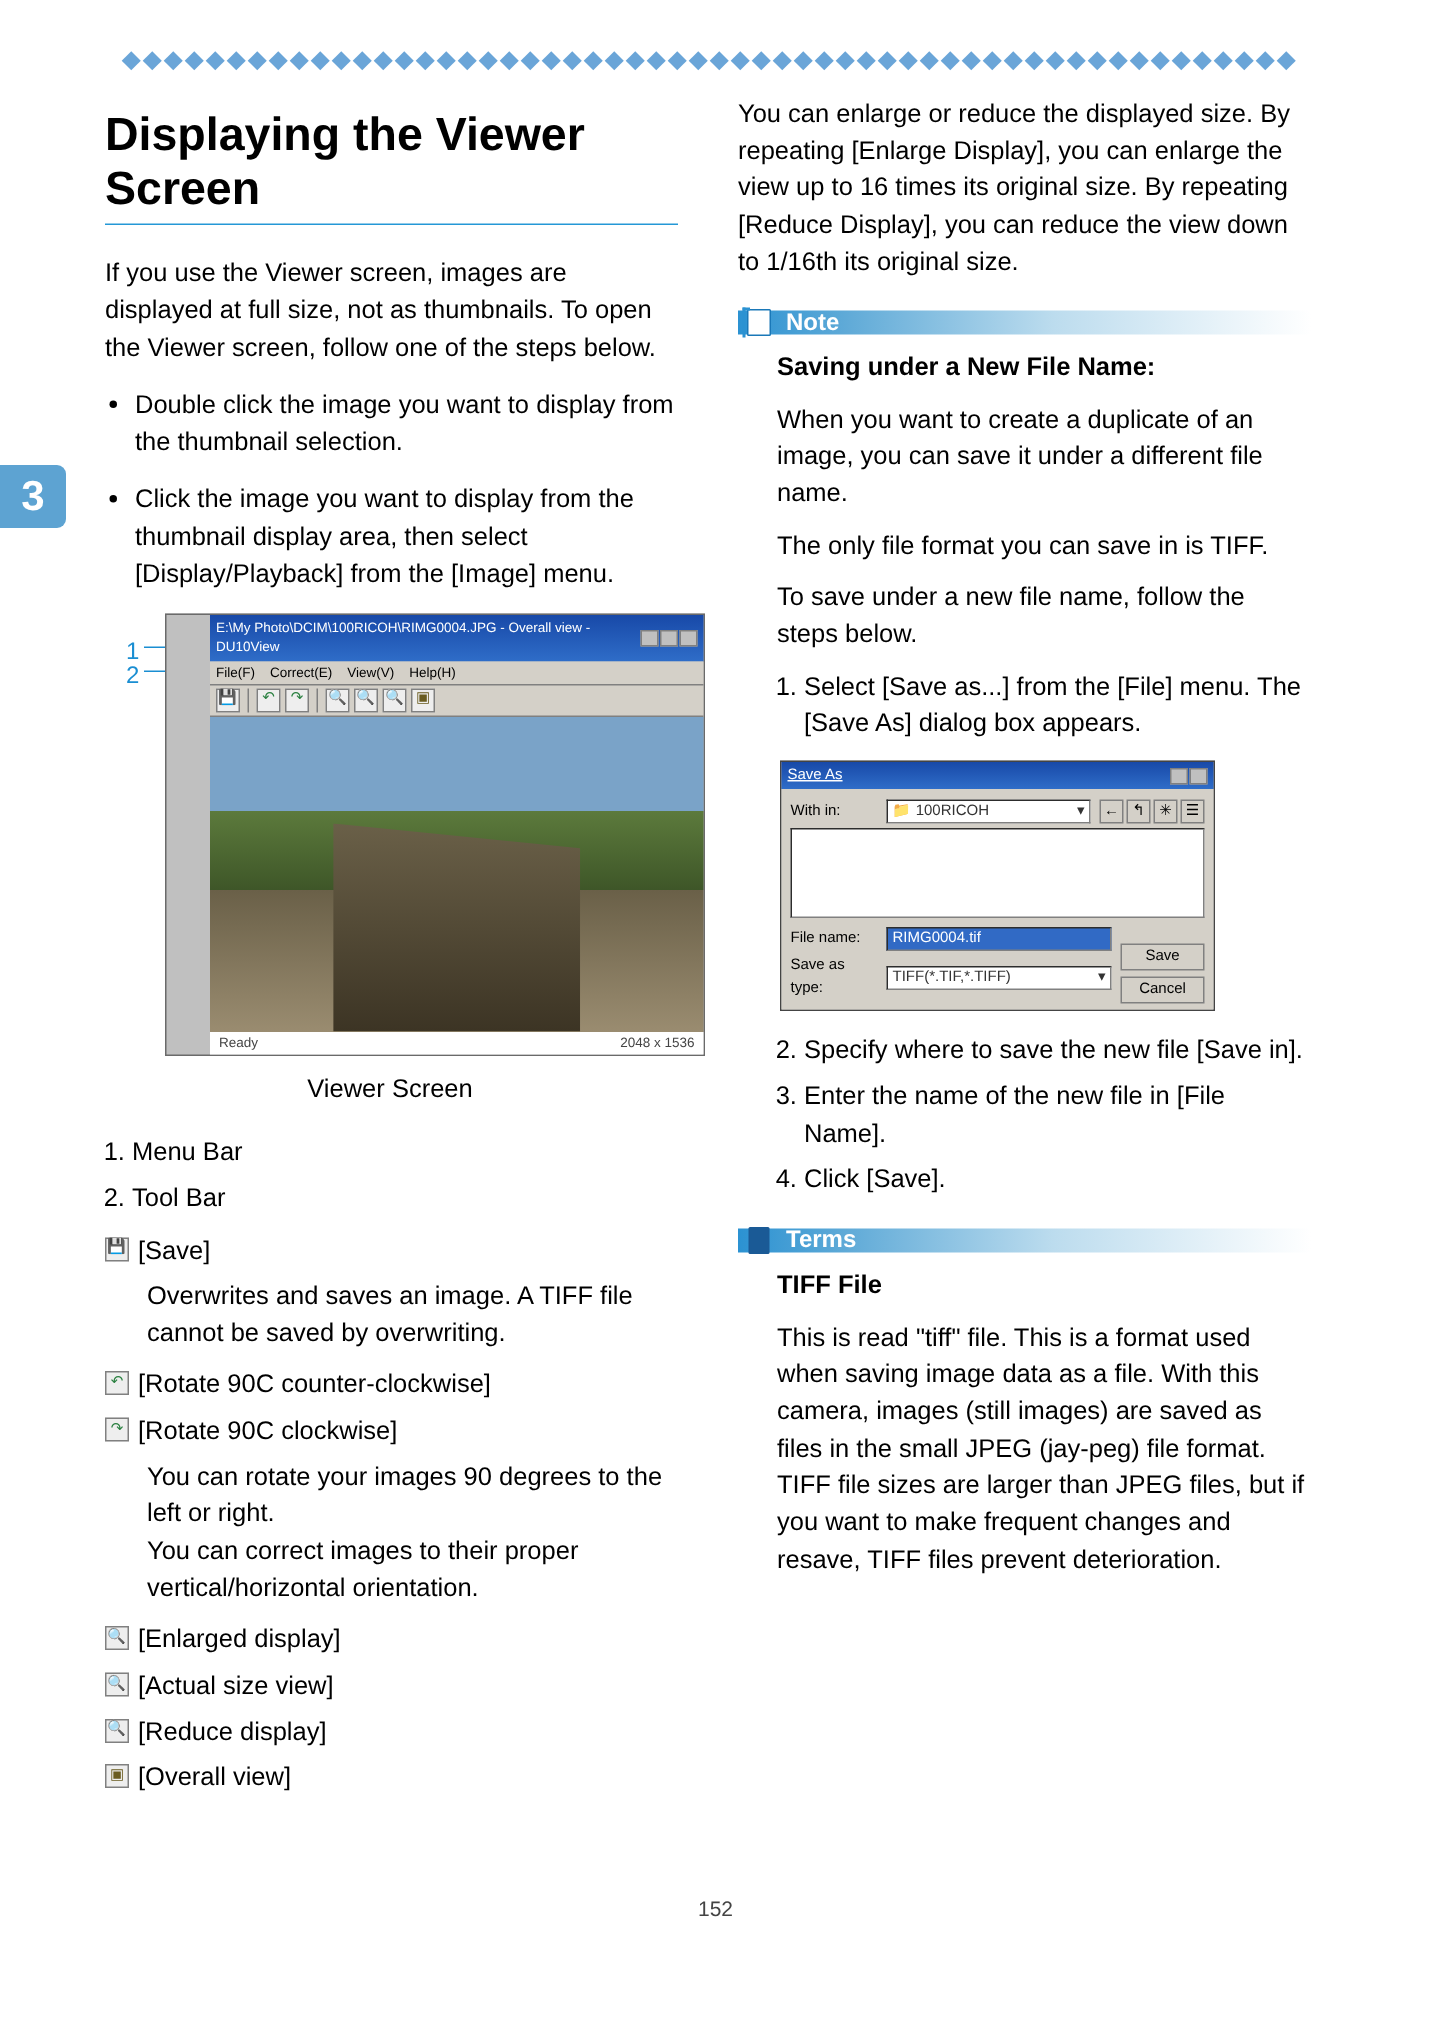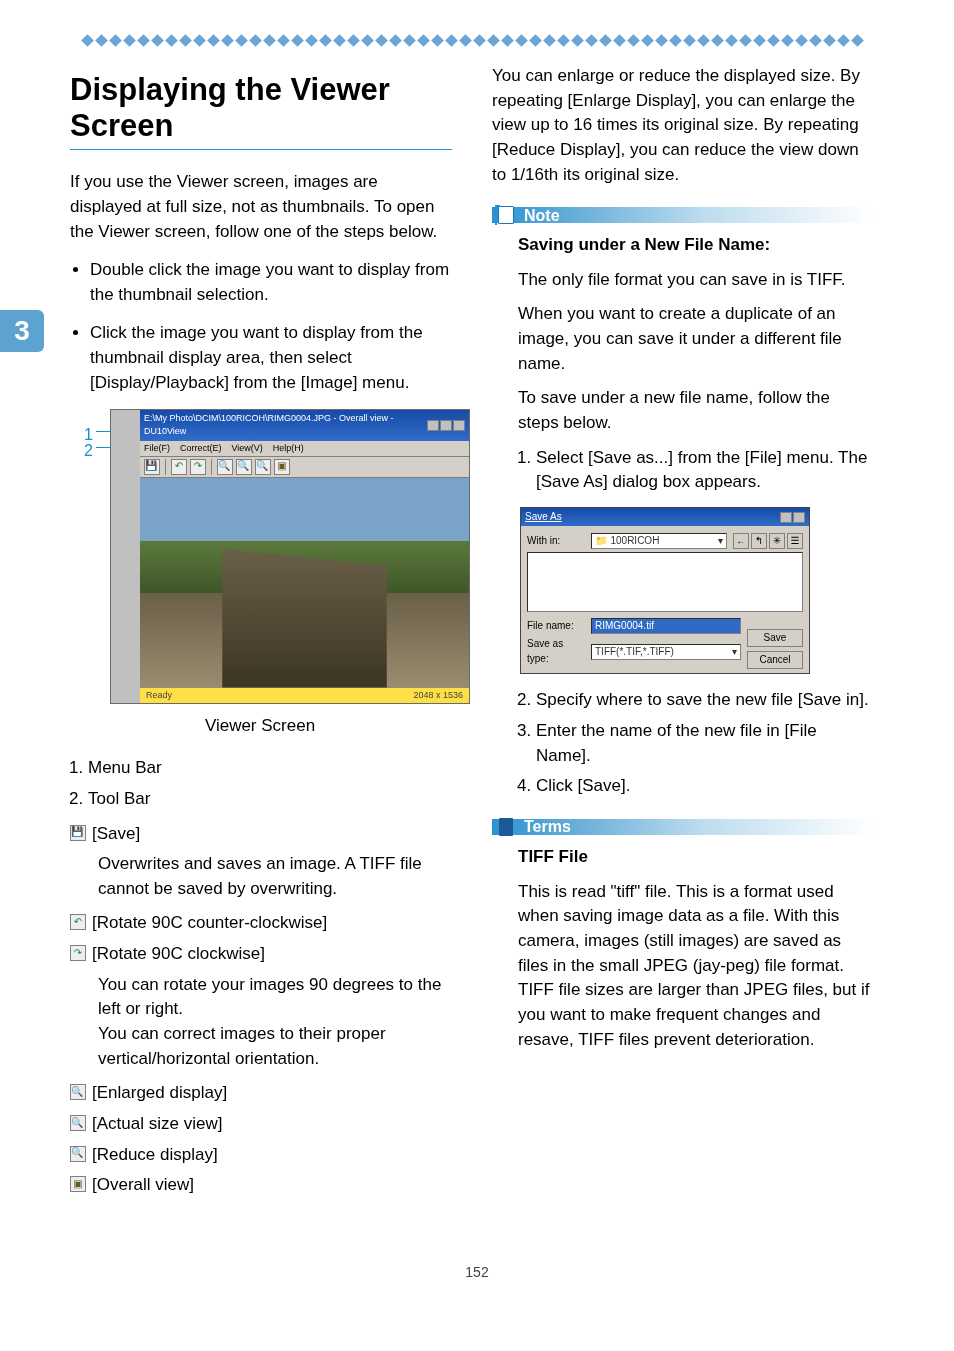--- a/index.html
+++ b/index.html
@@ -162,21 +162,21 @@
   }
   .vw-image::before {
     content: "";
     position: absolute;
     left: 25%; top: 34%;
     width: 50%; height: 66%;
     background: linear-gradient(#6a6048, #3c3424);
     clip-path: polygon(0 0, 100% 12%, 100% 100%, 0 100%);
   }
   .vw-status {
-    background: #fde047;
+    background: #ffffff;
     font-size: 9px;
     color: #444;
     padding: 1px 6px;
     display: flex;
     justify-content: space-between;
   }
   .caption {
     text-align: center;
     margin: 10px 0 18px 0;
     margin-left: 40px;
@@ -500,22 +500,22 @@
 
   <div class="col">
     <p style="margin-top:4px">You can enlarge or reduce the displayed size. By repeating [Enlarge Display], you can enlarge the view up to 16 times its original size. By repeating [Reduce Display], you can reduce the view down to 1/16th its original size.</p>
 
     <div class="note-header">
       <span class="nicon"></span>
       <span class="lbl">Note</span>
     </div>
     <div class="note-body">
       <p class="note-title">Saving under a New File Name:</p>
+      <p>When you want to create a duplicate of an image, you can save it under a different file name.</p>
       <p>The only file format you can save in is  TIFF.</p>
-      <p>When you want to create a duplicate of an image, you can save it under a different file name.</p>
       <p>To save under a new file name, follow the steps below.</p>
       <ol>
         <li>Select [Save as...] from the [File] menu. The [Save As] dialog box appears.</li>
       </ol>
 
       <div class="save-dialog">
         <div class="sd-title">
           <span>Save As</span>
           <span class="win-btns">
             <span class="win-btn"></span>

